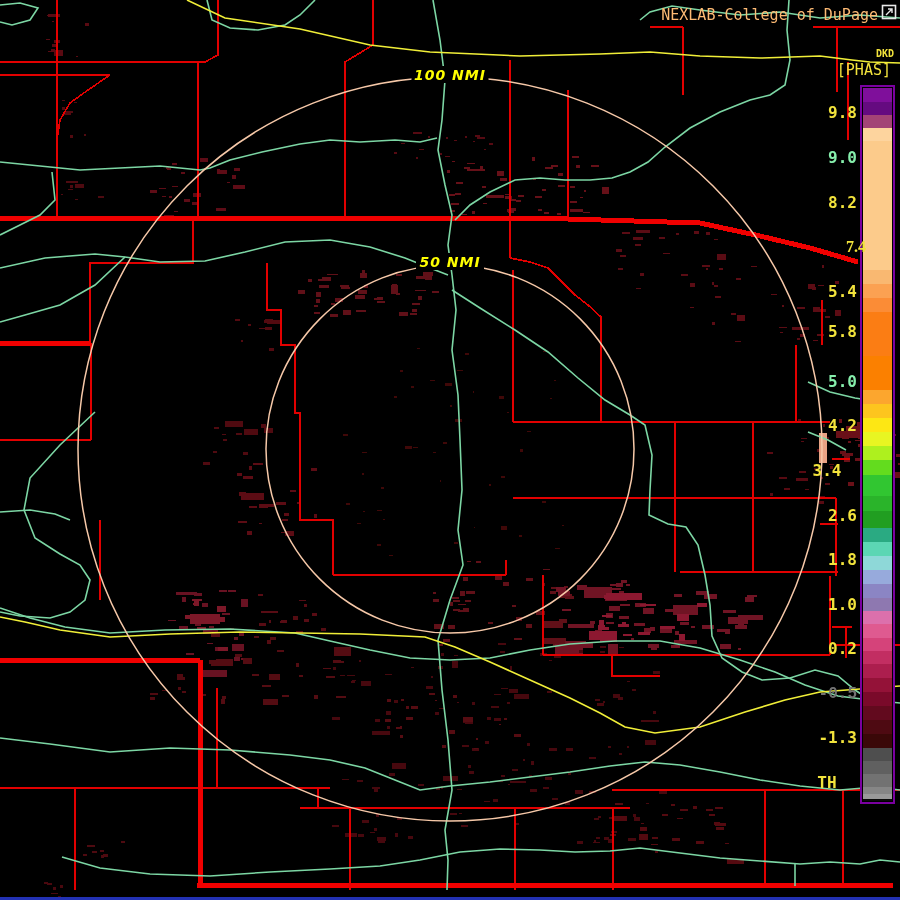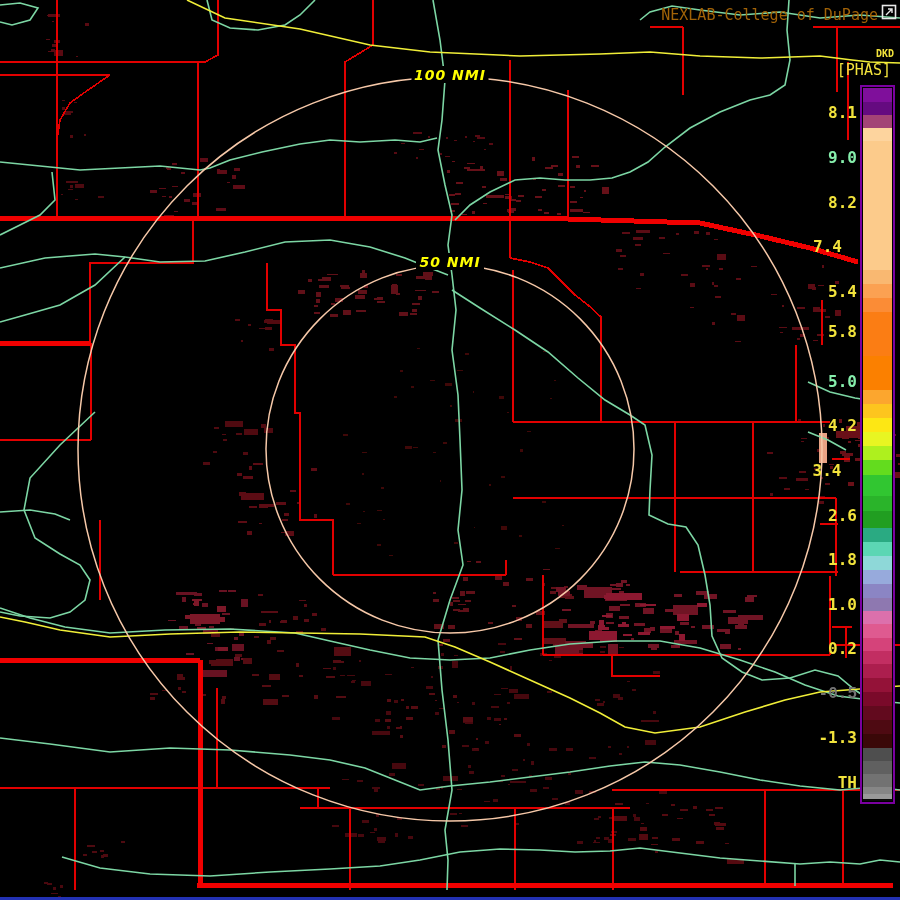--- a/index.html
+++ b/index.html
@@ -1,20 +1,20 @@
 <!DOCTYPE html>
 <html><head>
 <meta charset="utf-8">
 <style>
   html,body{margin:0;padding:0;background:#000;}
   #stage{position:relative;width:900px;height:900px;background:#000;overflow:hidden;
          font-family:"DejaVu Sans Mono",monospace;}
   #map{position:absolute;left:0;top:0;}
   .ovl{position:absolute;white-space:pre;}
-  #app-title{top:6px;right:22px;color:#a16207;font-size:15px;letter-spacing:0;}
+  #app-title{top:6px;right:22px;color:#fdba74;font-size:15px;letter-spacing:0;}
   #popout{top:4px;right:3px;width:16px;height:16px;}
   #dkd{top:48px;right:6px;color:#f2e33c;font-size:10px;font-weight:bold;}
   #phas{top:61px;right:9px;color:#f2e33c;font-size:15px;}
   #cbar-labels .cl{position:absolute;width:60px;text-align:right;color:#f2e33c;
                    font-size:16px;font-weight:bold;line-height:16px;}
   #statusbar{left:163px;top:885px;color:#f5d7a5;font-size:16px;line-height:15px;}
   #bottomline{position:absolute;left:0;top:897px;width:900px;height:3px;background:#2231b4;}
 </style>
 </head>
 <body>
@@ -896,33 +896,33 @@
 
   <svg class="ovl" id="popout" viewBox="0 0 16 16">
     <rect x="1.5" y="1.5" width="13" height="13" fill="none" stroke="#e8e8e8" stroke-width="1.6"></rect>
     <path d="M5 11 L11 5 M7 5 L11 5 L11 9" fill="none" stroke="#e8e8e8" stroke-width="1.4"></path>
   </svg>
 
   <div class="ovl" id="dkd">DKD</div>
   <div class="ovl" id="phas">[PHAS]</div>
 
   <div id="cbar-labels">
-      <div class="cl" style="left: 797px; top: 105px; color: rgb(242, 227, 60);">8.1</div>
+      <div class="cl" style="left: 797px; top: 105px; color: rgb(242, 227, 60);">9.8</div>
       <div class="cl" style="left: 797px; top: 150px; color: #86efac;">9.0</div>
       <div class="cl" style="left: 797px; top: 195px; color: rgb(242, 227, 60);">8.2</div>
-      <div class="cl" style="left: 782px; top: 239px; color: rgb(242, 227, 60);">7.4</div>
+      <div class="cl" style="left: 806px; top: 239px; color: rgb(242, 227, 60); font-family: Liberation Serif, serif;">7.4</div>
       <div class="cl" style="left: 797px; top: 284px; color: rgb(242, 227, 60);">5.4</div>
       <div class="cl" style="left: 797px; top: 324px; color: rgb(242, 227, 60);">5.8</div>
       <div class="cl" style="left: 797px; top: 374px; color: #86efac;">5.0</div>
       <div class="cl" style="left: 797px; top: 418px; color: rgb(242, 227, 60);">4.2</div>
       <div class="cl" style="left: 797px; top: 463px; color: rgb(242, 227, 60); text-align: center;">3.4</div>
       <div class="cl" style="left: 797px; top: 508px; color: rgb(242, 227, 60);">2.6</div>
       <div class="cl" style="left: 797px; top: 552px; color: rgb(242, 227, 60);">1.8</div>
       <div class="cl" style="left: 797px; top: 597px; color: rgb(242, 227, 60);">1.0</div>
       <div class="cl" style="left: 797px; top: 641px; color: rgb(242, 227, 60);">0.2</div>
       <div class="cl" style="left: 797px; top: 686px; color: #737373; font-family: Liberation Mono, monospace;">-0.5</div>
       <div class="cl" style="left: 797px; top: 730px; color: rgb(242, 227, 60);">-1.3</div>
-      <div class="cl" style="left: 797px; top: 775px; color: rgb(242, 227, 60);">TH</div>
+      <div class="cl" style="left: 797px; top: 775px; color: rgb(242, 227, 60); text-align: center;">TH</div>
     </div>
 
 
   <div id="bottomline"></div>
 </div>
 
 </body></html>

